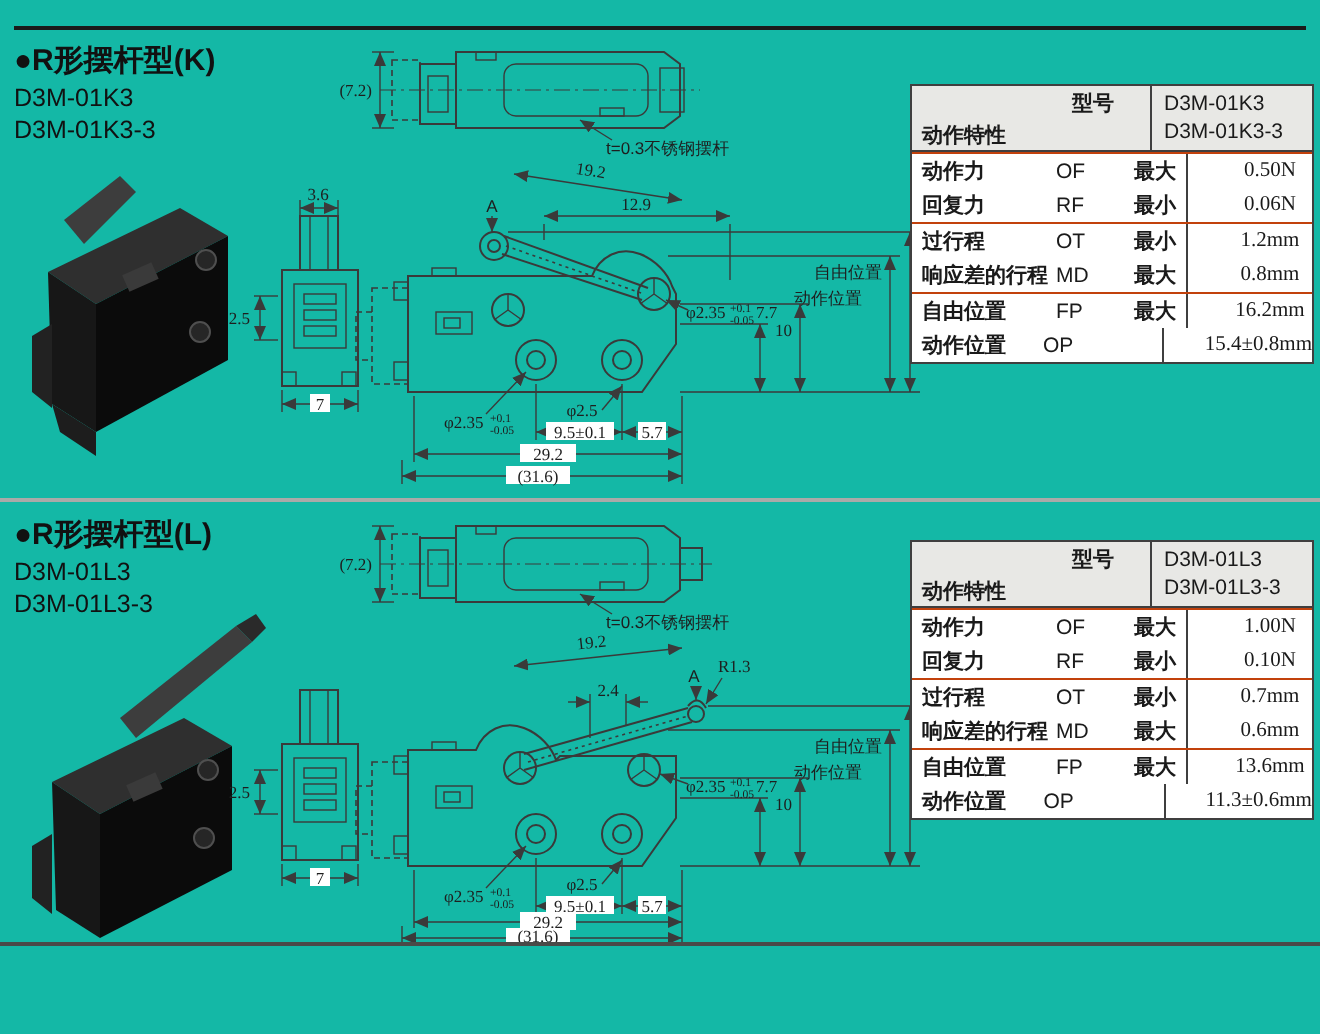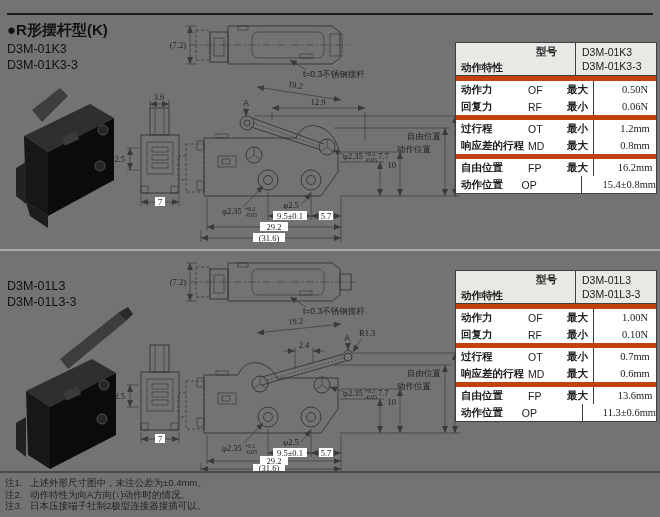--- a/index.html
+++ b/index.html
@@ -1,37 +1,37 @@
 <!DOCTYPE html>
 <html><head>
 <meta charset="utf-8">
 <style>
   html,body{margin:0;padding:0;background:#fff;}
-  .page{position:relative;width:660px;height:517px;background:#737373;overflow:hidden;
+  .page{position:relative;width:660px;height:517px;background:#14b8a6;overflow:hidden;
         font-family:"Liberation Sans","DejaVu Sans",sans-serif;color:#1e1e1e;}
   .rule-top{position:absolute;top:13px;left:7px;right:7px;height:2px;background:#1a1a1a;}
   .rule-mid{position:absolute;top:249px;left:0;right:0;height:2px;background:#aaaaa8;}
   .rule-bot{position:absolute;top:471px;left:0;right:0;height:2px;background:#4a4a48;}
   .sec{position:absolute;left:0;width:660px;}
   .sec-k{top:16px;height:233px;}
   .sec-l{top:253px;height:218px;}
   .sec svg{position:absolute;left:0;top:0;}
   .sec-title{position:absolute;left:7px;top:5px;font-size:15px;font-weight:bold;color:#111;letter-spacing:0;}
   .sec-models{position:absolute;left:7px;top:25px;font-size:12.5px;line-height:16px;color:#111;}
   
   .spec-table{position:absolute;left:455px;width:200px;border:1.5px solid #3f3f3f;background:#fff;
               font-size:10.5px;color:#1a1a1a;}
   .sec-k .spec-table{top:26px;}
   .sec-l .spec-table{top:17px;}
   .t-head{display:flex;background:#e8e8e5;border-bottom:1.5px solid #3f3f3f;height:32px;}
   .t-head-left{flex:1;position:relative;font-weight:bold;}
   .t-model-lbl{position:absolute;top:2px;right:18px;}
   .t-char-lbl{position:absolute;bottom:0;left:5px;}
   .t-head-right{width:74px;border-left:1px solid #3f3f3f;padding:2px 0 0 6px;line-height:14px;}
-  .t-group{border-top:5px solid #c2410c;}
+  .t-group{border-top:1px solid #c2410c;}
   .t-group:first-of-type{border-top:none;}
   .t-row{display:flex;height:17px;}
   .t-name{width:67px;padding-left:5px;font-weight:bold;display:flex;align-items:center;}
   .t-sym{width:27px;display:flex;align-items:center;}
   .t-lim{width:26px;font-weight:bold;display:flex;align-items:center;margin-left:12px;}
   .t-val{flex:1;border-left:1px solid #3f3f3f;display:flex;align-items:center;justify-content:center;
          font-family:"Liberation Serif","DejaVu Serif",serif;font-size:10.5px;padding-left:20px;}
   
   .notes{position:absolute;top:477px;left:5px;font-size:9.5px;line-height:11.5px;color:#222;}
   .note-line{white-space:nowrap;}
@@ -258,20 +258,21 @@
           <span class="t-lim"></span>
           <span class="t-val">15.4±0.8mm</span>
         </div>
       </div>
     </div>
   </section>
 
   <div class="rule-mid"></div>
 
   <section class="sec sec-l">
+    <div class="sec-title">●R形摆杆型(L)</div>
     <div class="sec-models">
       <div>D3M-01L3</div>
       <div>D3M-01L3-3</div>
     </div>
 
     <svg width="660" height="218" viewBox="0 0 660 218">
       <defs>
         <marker id="aL" markerUnits="userSpaceOnUse" markerWidth="8" markerHeight="6" refX="7" refY="3" orient="auto-start-reverse">
           <path d="M0,0L7,3L0,6z" fill="#3a3a3a"></path>
         </marker>
@@ -465,24 +466,13 @@
           <span class="t-sym">OP</span>
           <span class="t-lim"></span>
           <span class="t-val">11.3±0.6mm</span>
         </div>
       </div>
     </div>
   </section>
 
   <div class="rule-bot"></div>
 
-  <div class="notes">
-    <div class="note-line">
-      <span class="note-tag">注1.</span><span>上述外形尺寸图中，未注公差为±0.4mm。</span>
-    </div>
-    <div class="note-line">
-      <span class="note-tag">注2.</span><span>动作特性为向A方向(↓)动作时的情况。</span>
-    </div>
-    <div class="note-line">
-      <span class="note-tag">注3.</span><span>日本压接端子社制2极型连接器接插可以。</span>
-    </div>
-  </div>
 </div>
 
 </body></html>

